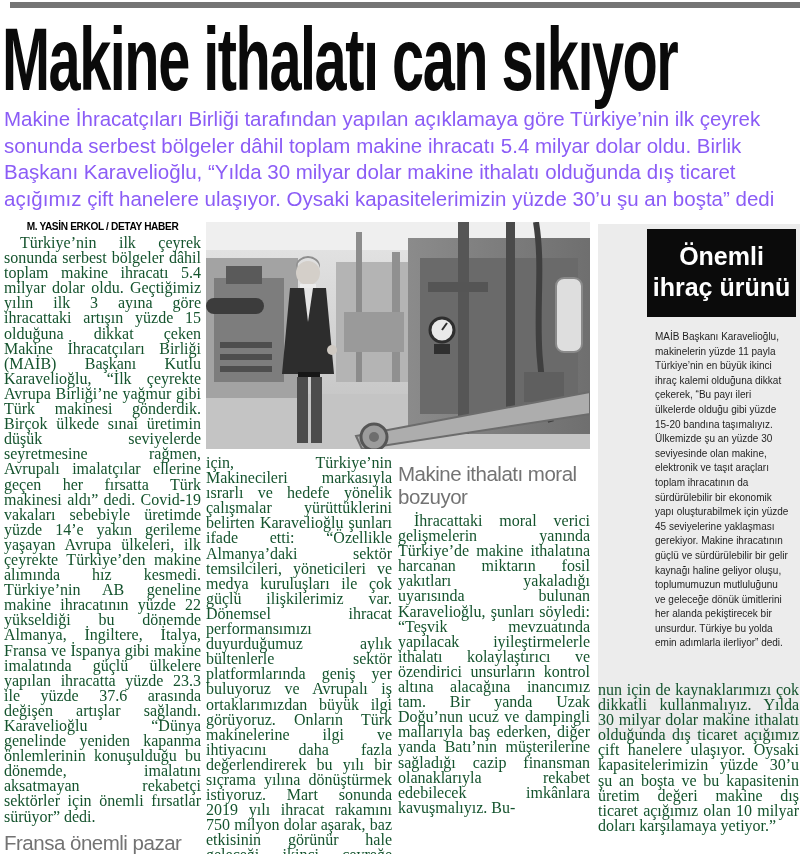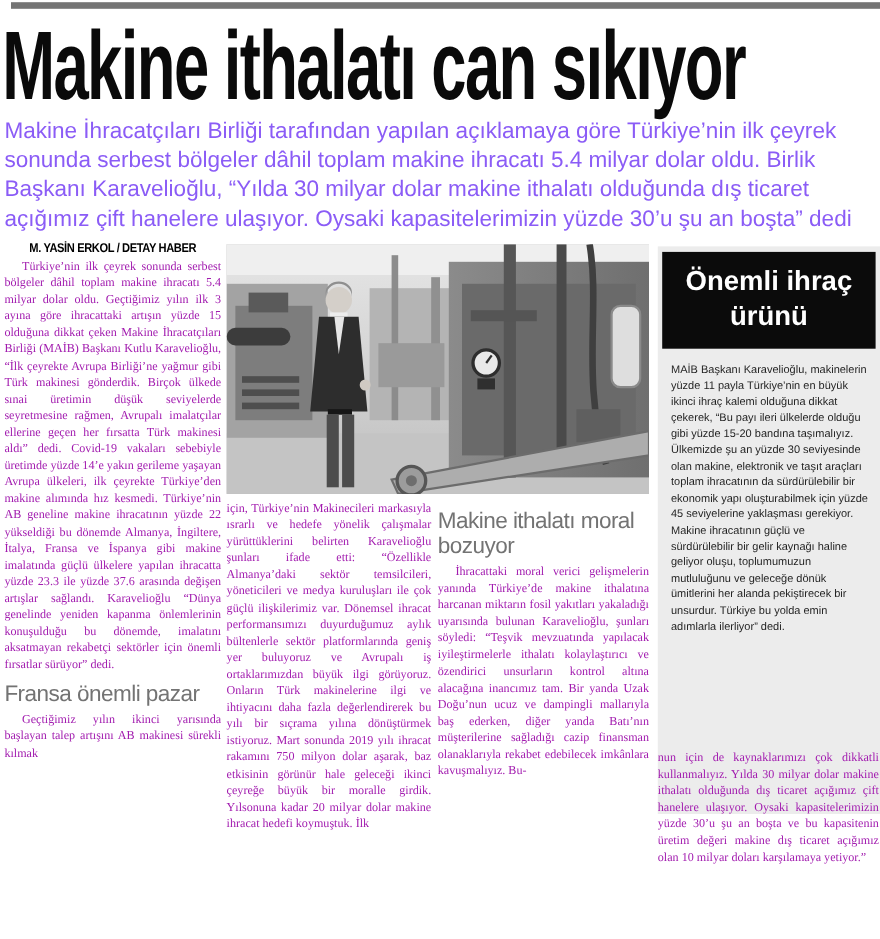--- a/index.html
+++ b/index.html
@@ -30,23 +30,23 @@
   .deck{
     position:absolute;left:4px;top:106px;width:794px;margin:0;
     font-family:"Liberation Sans", sans-serif;
     font-size:20.5px;line-height:26.5px;
     color:#8b5cf6;
     text-align:left;
   }
   .col{position:absolute;}
   .col p{margin:0;}
   .body{
-    font-size:11px;line-height:15.1px;
+    font-size:16px;line-height:15.1px;
     text-align:justify;
-    color:#a21caf;
+    color:#14532d;
   }
   .indent{text-indent:16px;}
   .byline{
     font-family:"Liberation Sans", sans-serif;
     font-weight:bold;
     font-size:11.5px;
     letter-spacing:-0.4px;
     transform:scaleX(0.88);
     transform-origin:center top;
     text-align:center;
@@ -68,20 +68,21 @@
   .col4{left:598px;top:682px;width:201px;}
   .photo{
     position:absolute;left:206px;top:222px;width:384px;height:227px;
     background:#c9c9c9;
   }
   .photo svg{display:block;}
   .sidebar{
     position:absolute;left:598px;top:224px;width:202px;height:516px;
     background:#ececec;
     box-sizing:border-box;
+    padding-left:45px;
   }
   .sidebar-title{
     margin:5px 4px 0 4px;
     background:#0b0b0b;
     color:#ffffff;
     font-family:"Liberation Sans", sans-serif;
     font-weight:bold;
     font-size:25px;line-height:31px;
     text-align:center;
     padding:12px 2px 14px 2px;

